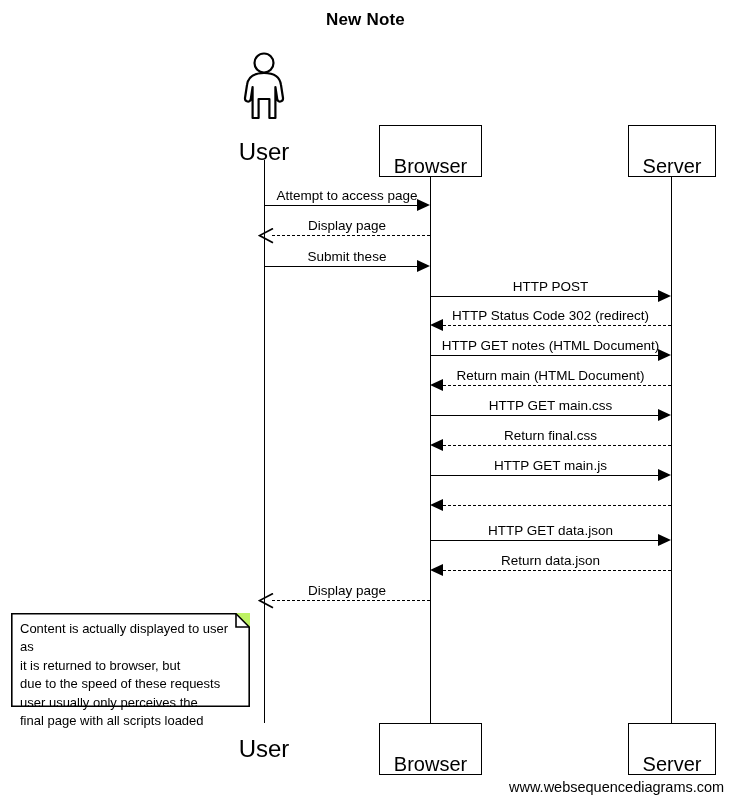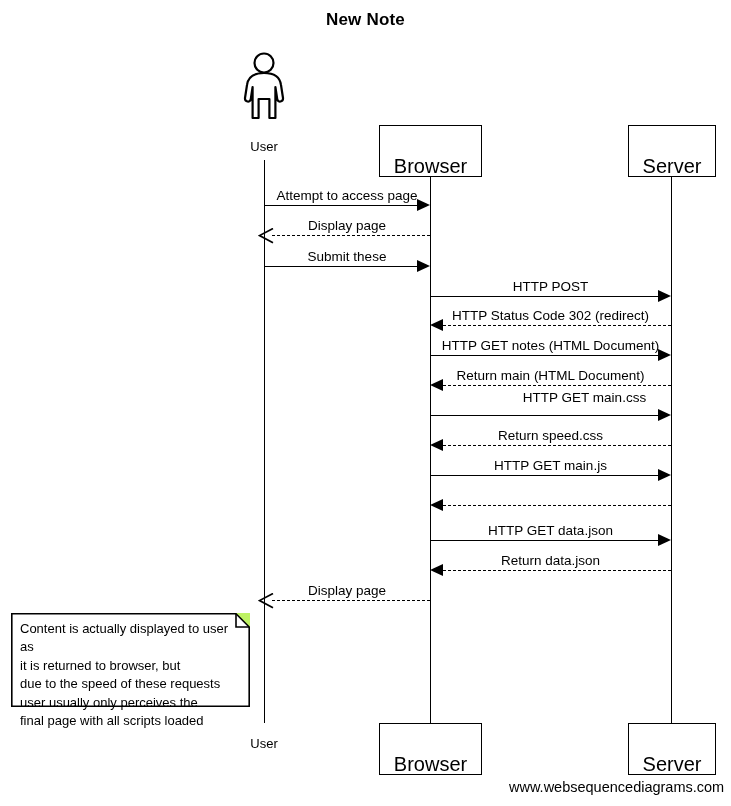--- a/index.html
+++ b/index.html
@@ -35,21 +35,21 @@
     box-sizing: border-box;
     display: flex;
     align-items: flex-end;
     justify-content: center;
     font-size: 20px;
     line-height: 1;
   }
   .actor-label {
     position: absolute;
     text-align: center;
-    font-size: 13px;
+    font-size: 24px;
     line-height: 1;
   }
   .lifeline {
     position: absolute;
     width: 0;
     border-left: 1.6px solid #000;
   }
   .msg-label {
     position: absolute;
     font-size: 13.5px;
@@ -169,25 +169,25 @@
   <div class="arrow-filled-left" style="left:430px; top:319px;"></div>
 
   <div class="msg-label" style="left:430px; top:338px; width:241px;">HTTP GET notes (HTML Document)</div>
   <div class="msg-line" style="left:430px; top:355px; width:228px;"></div>
   <div class="arrow-filled-right" style="left:658px; top:349px;"></div>
 
   <div class="msg-label" style="left:430px; top:368px; width:241px;">Return main (HTML Document)</div>
   <div class="msg-line dashed" style="left:443px; top:385px; width:228px;"></div>
   <div class="arrow-filled-left" style="left:430px; top:379px;"></div>
 
-  <div class="msg-label" style="left:430px; top:390px; width:241px;padding-left:34px;">HTTP GET main.css</div>
+  <div class="msg-label" style="left:430px; top:398px; width:241px;">HTTP GET main.css</div>
   <div class="msg-line" style="left:430px; top:415px; width:228px;"></div>
   <div class="arrow-filled-right" style="left:658px; top:409px;"></div>
 
-  <div class="msg-label" style="left:430px; top:428px; width:241px;">Return speed.css</div>
+  <div class="msg-label" style="left:430px; top:428px; width:241px;">Return final.css</div>
   <div class="msg-line dashed" style="left:443px; top:445px; width:228px;"></div>
   <div class="arrow-filled-left" style="left:430px; top:439px;"></div>
 
   <div class="msg-label" style="left:430px; top:458px; width:241px;">HTTP GET main.js</div>
   <div class="msg-line" style="left:430px; top:475px; width:228px;"></div>
   <div class="arrow-filled-right" style="left:658px; top:469px;"></div>
 
   <div class="msg-line dashed" style="left:443px; top:505px; width:228px;"></div>
   <div class="arrow-filled-left" style="left:430px; top:499px;"></div>
 

